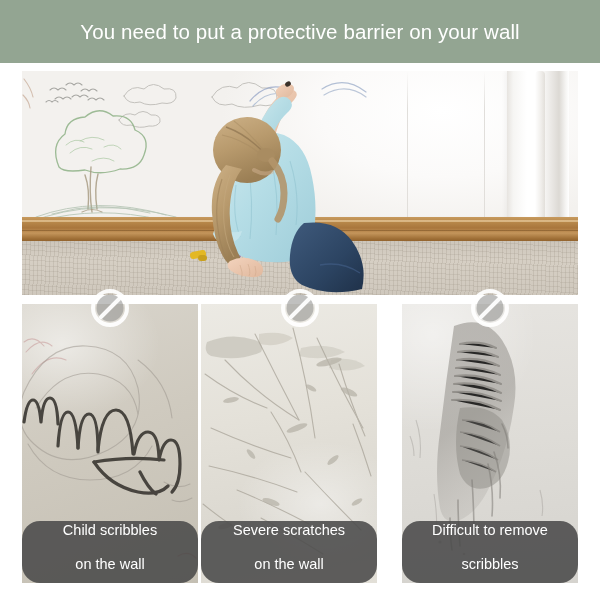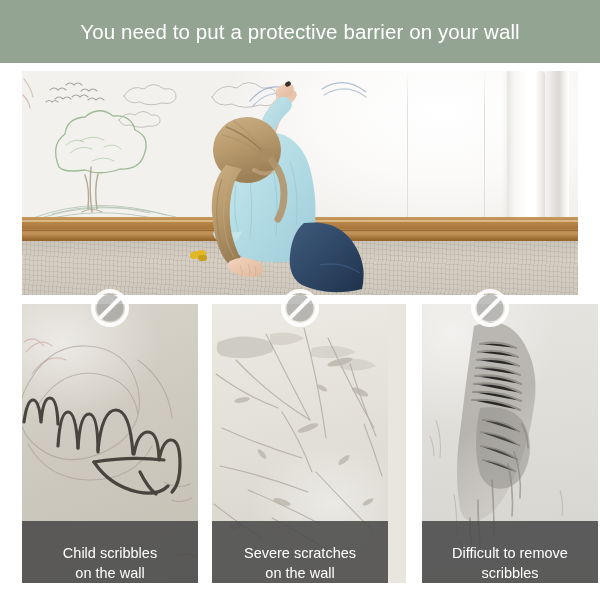--- a/index.html
+++ b/index.html
@@ -150,22 +150,22 @@
   
   .panel {
     position: absolute;
     top: 304px;
     width: 176px;
     height: 279px;
     overflow: hidden;
     background: #e9e6e0;
   }
   .panel.p1 { left: 22px; }
-  .panel.p2 { left: 212px; padding-left: 18px; }
-  .panel.p3 { left: 422px; }
+  .panel.p2 { left: 201px; }
+  .panel.p3 { left: 402px; }
 
   .panel-photo {
     position: absolute;
     left: 0; top: 0;
     width: 176px;
     height: 279px;
   }
 
   
   .wall-scribble {
@@ -189,22 +189,23 @@
   .caption-bar {
     position: absolute;
     left: 0;
     bottom: 0;
     width: 176px;
     height: 62px;
     background: rgba(74,74,74,0.88);
     display: flex;
     flex-direction: column;
     align-items: center;
-    justify-content: flex-end;
-    gap: 1px;
+    justify-content: flex-start;
+    gap: 15px;
+    border-radius: 18px;
   }
   .caption-line {
     color: #ffffff;
     font-size: 14.5px;
     line-height: 19px;
     font-weight: 400;
     white-space: nowrap;
     font-family: "Liberation Sans", sans-serif;
   }
 </style>

